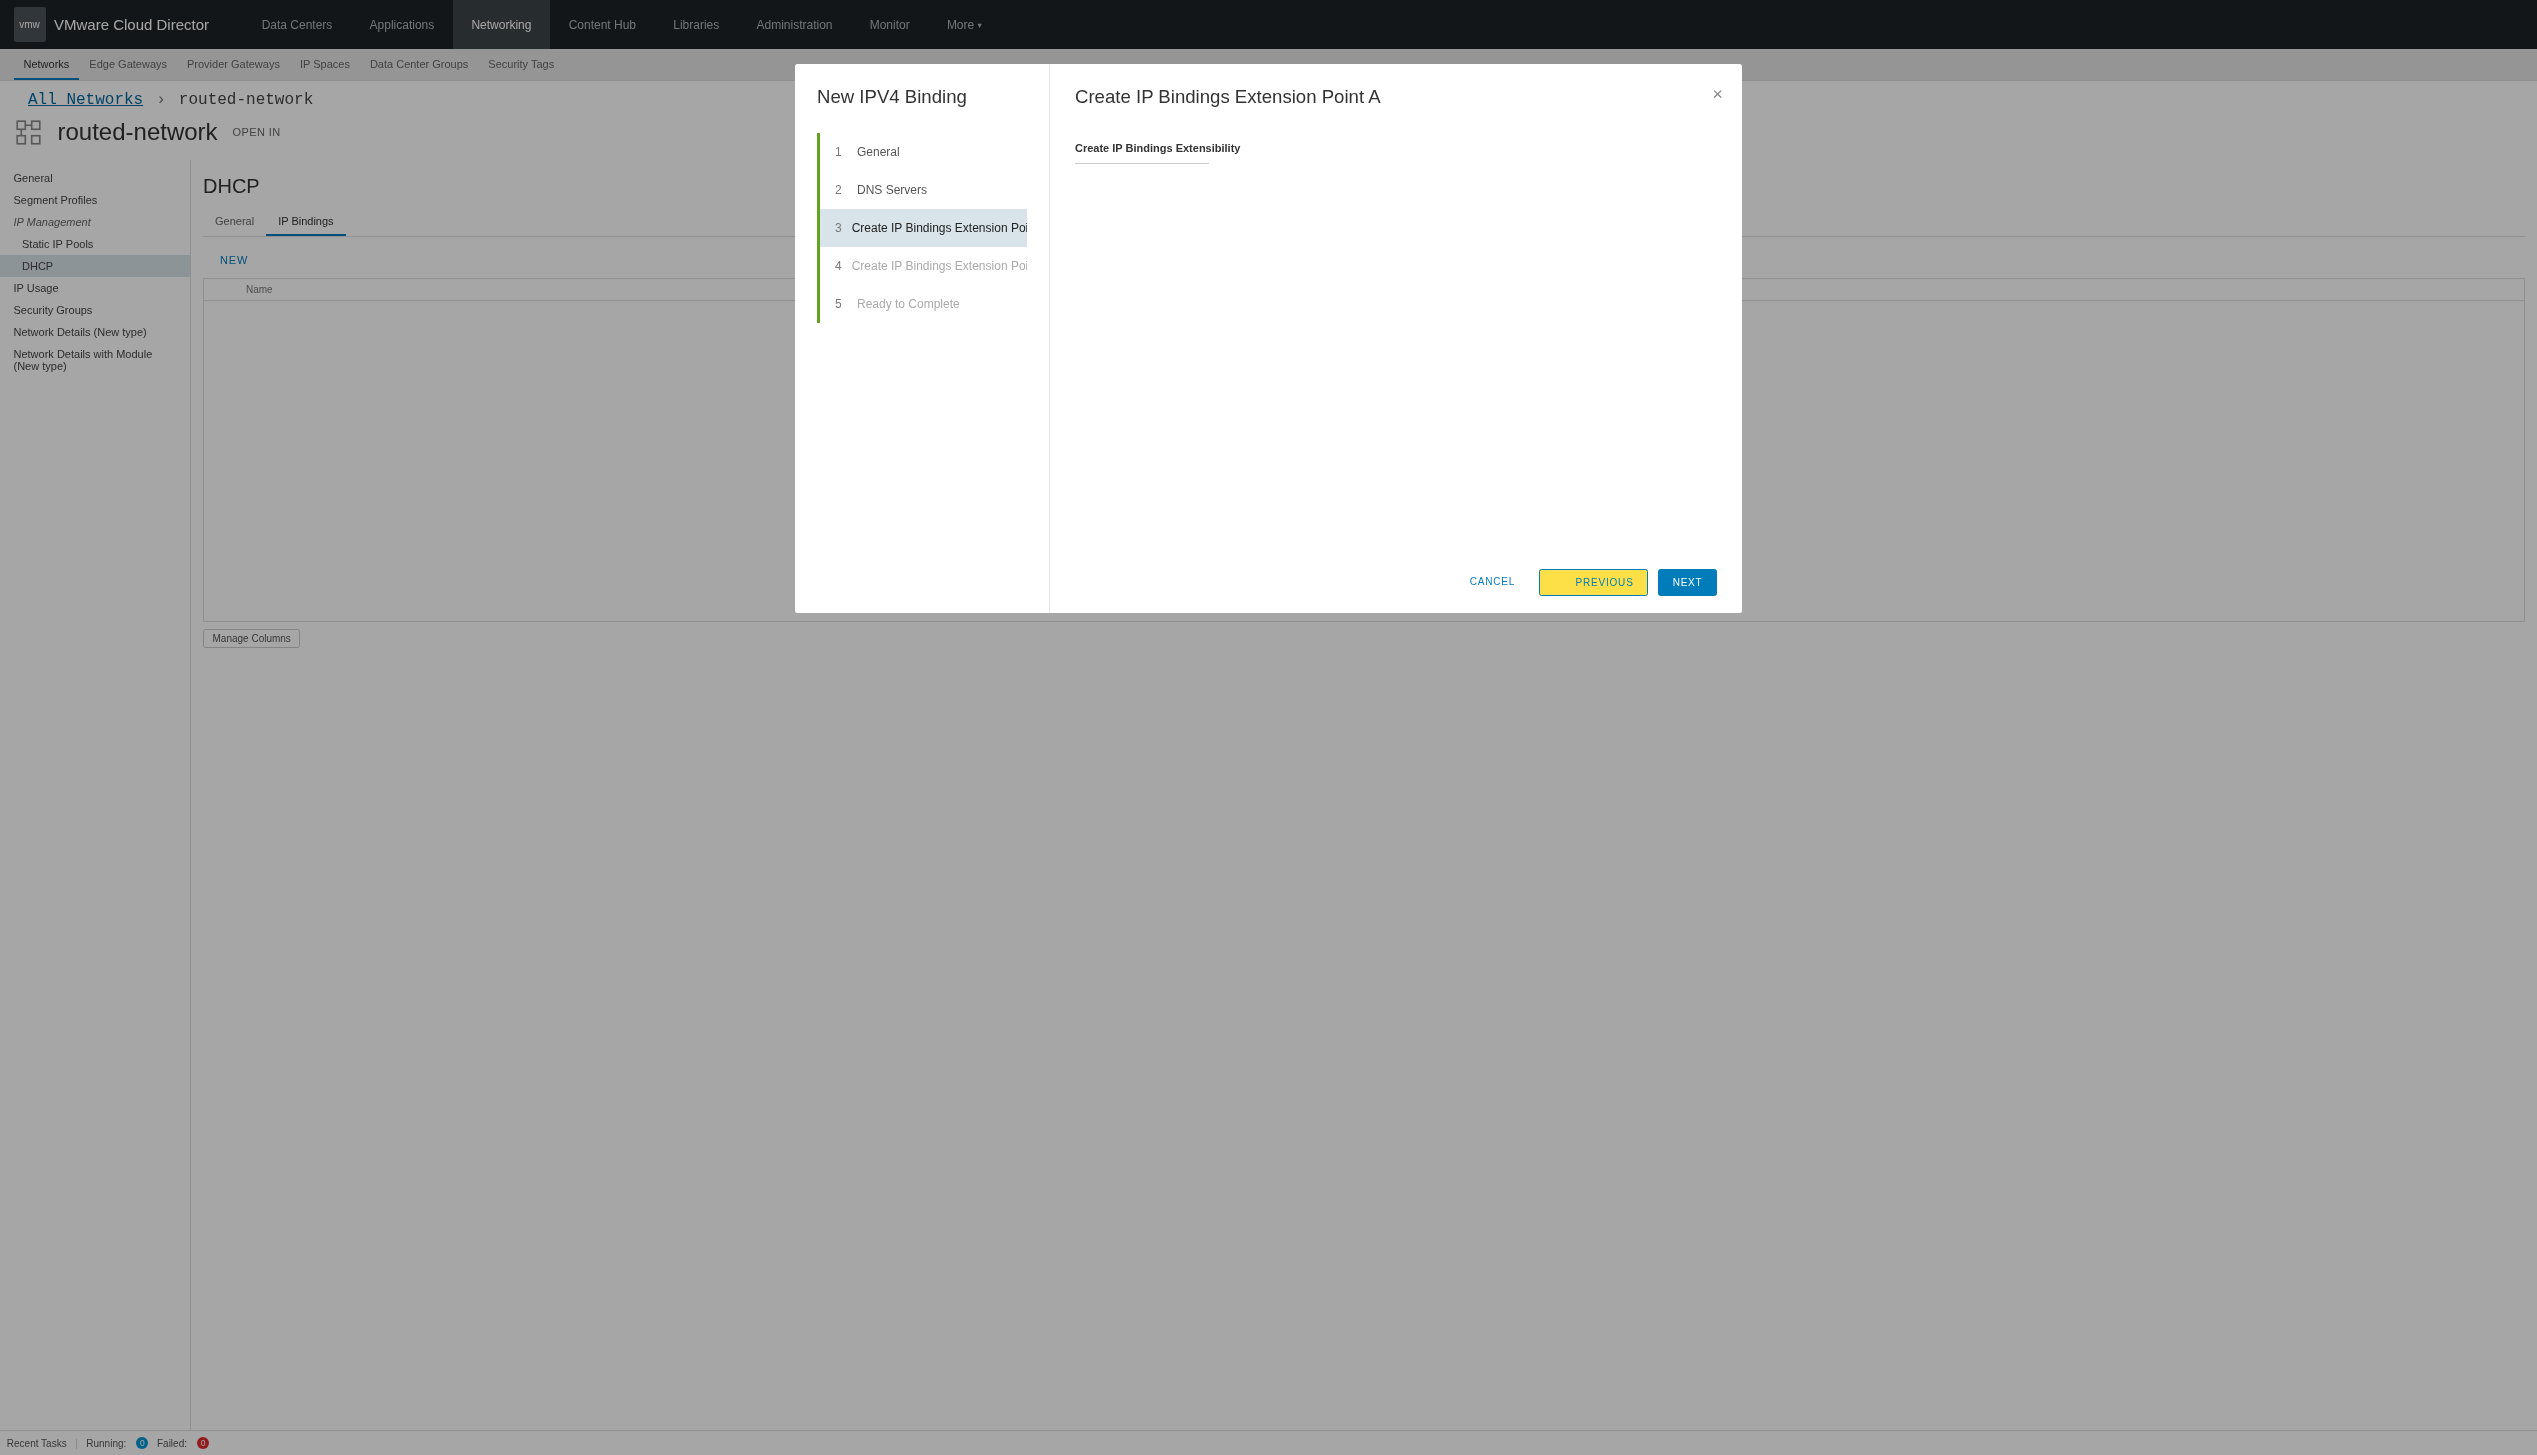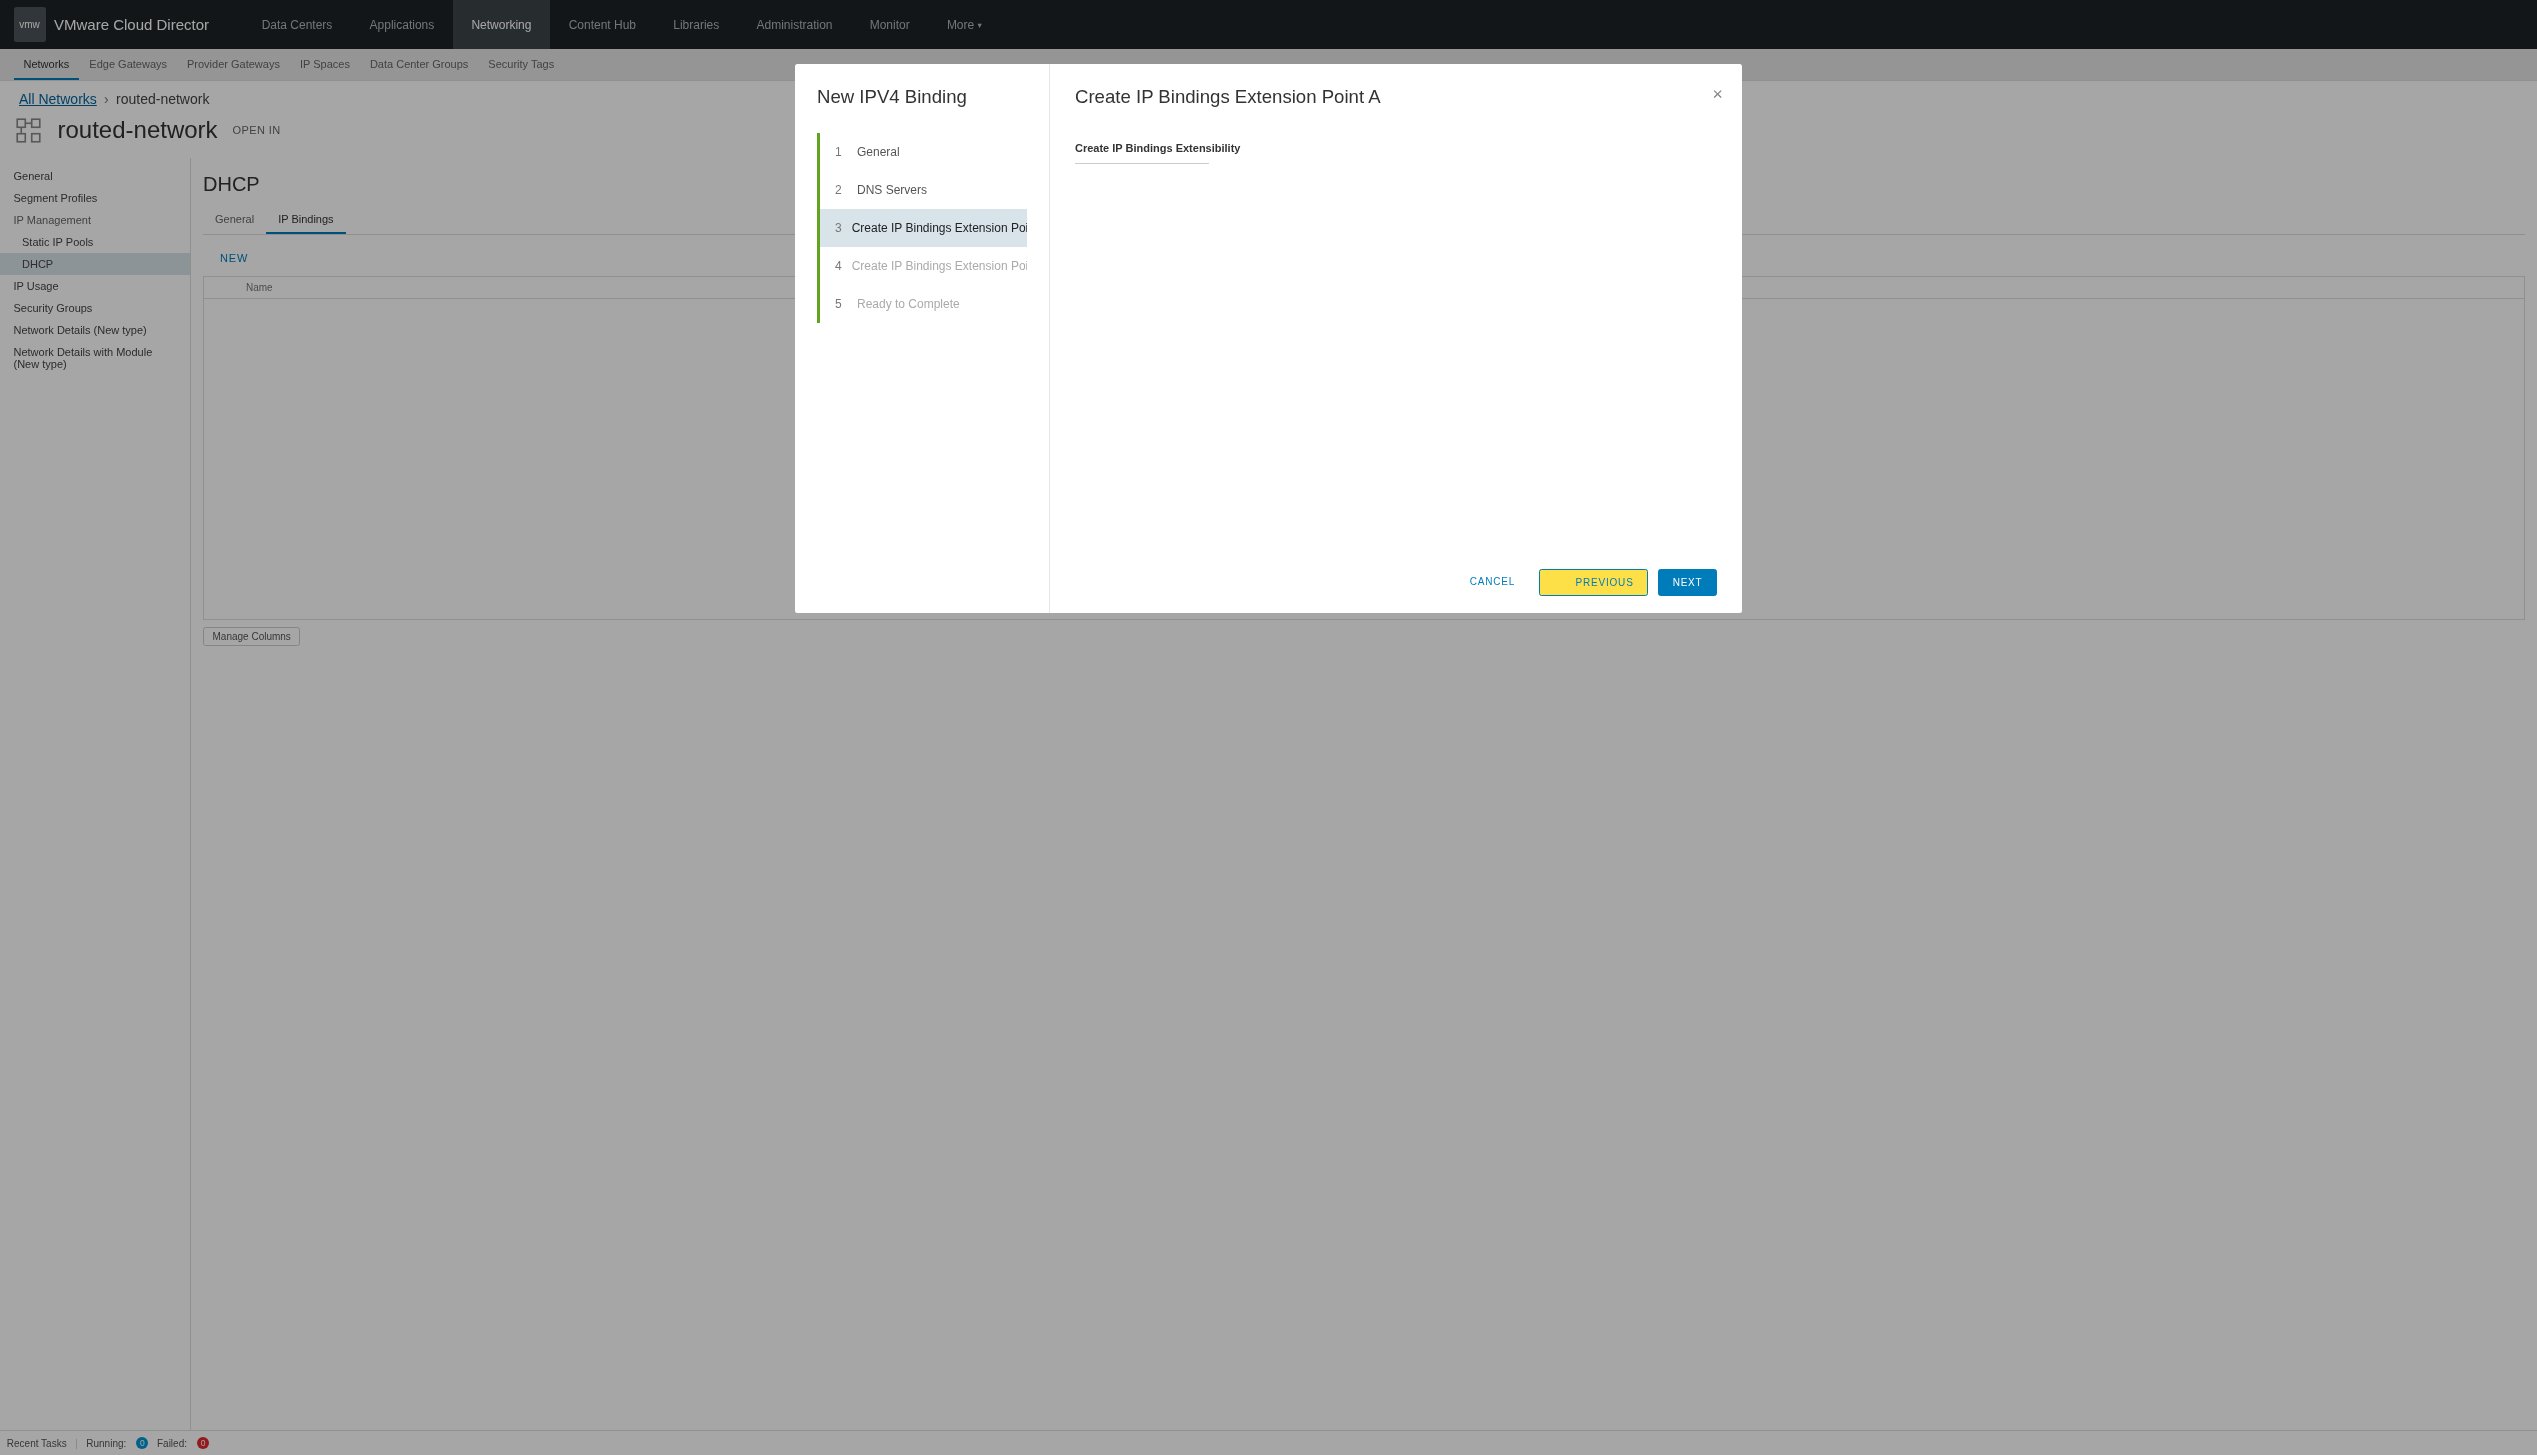--- a/index.html
+++ b/index.html
@@ -70,22 +70,23 @@
     font-size:11px;
   }
   .sub-tab.active {
     color:#333;
     border-bottom:2.5px solid #007cbb;
     font-weight:500;
   }
 
   
   .breadcrumbs {
-    padding: 10px 19px 0;
-    font-size:14px;
+    padding: 10px 28px 0;
+    font-size:16px;
+    font-family:Liberation Mono, monospace;
   }
   .breadcrumbs a { color:#00679e; text-decoration:underline; }
   .breadcrumbs .sep { color:#777; margin:0 3.4px; }
   .breadcrumbs .curr { color:#444; }
 
   .page-head {
     display:flex;
     align-items:center;
     gap:15px;
     padding: 8.5px 13.5px 13.5px;
@@ -115,21 +116,21 @@
     padding: 6.8px 0;
   }
   .side-link {
     padding: 5px 13.5px;
     color:#444;
     font-size:11px;
     cursor:pointer;
   }
   .side-link.sub { padding-left: 22px; }
   .side-link.active { background:#d9e4ea; }
-  .side-header { color:#666; }
+  .side-header { color:#666;font-style:italic; }
 
   .content {
     flex:1;
     border-left:0.8px solid #ddd;
     padding: 8.5px 12px;
   }
   h2.section-title { font-weight:400; font-size:20px; color:#333; margin:6.8px 0 10px; }
   .inner-tabs {
     border-bottom:0.8px solid #ddd;
     display:flex;

